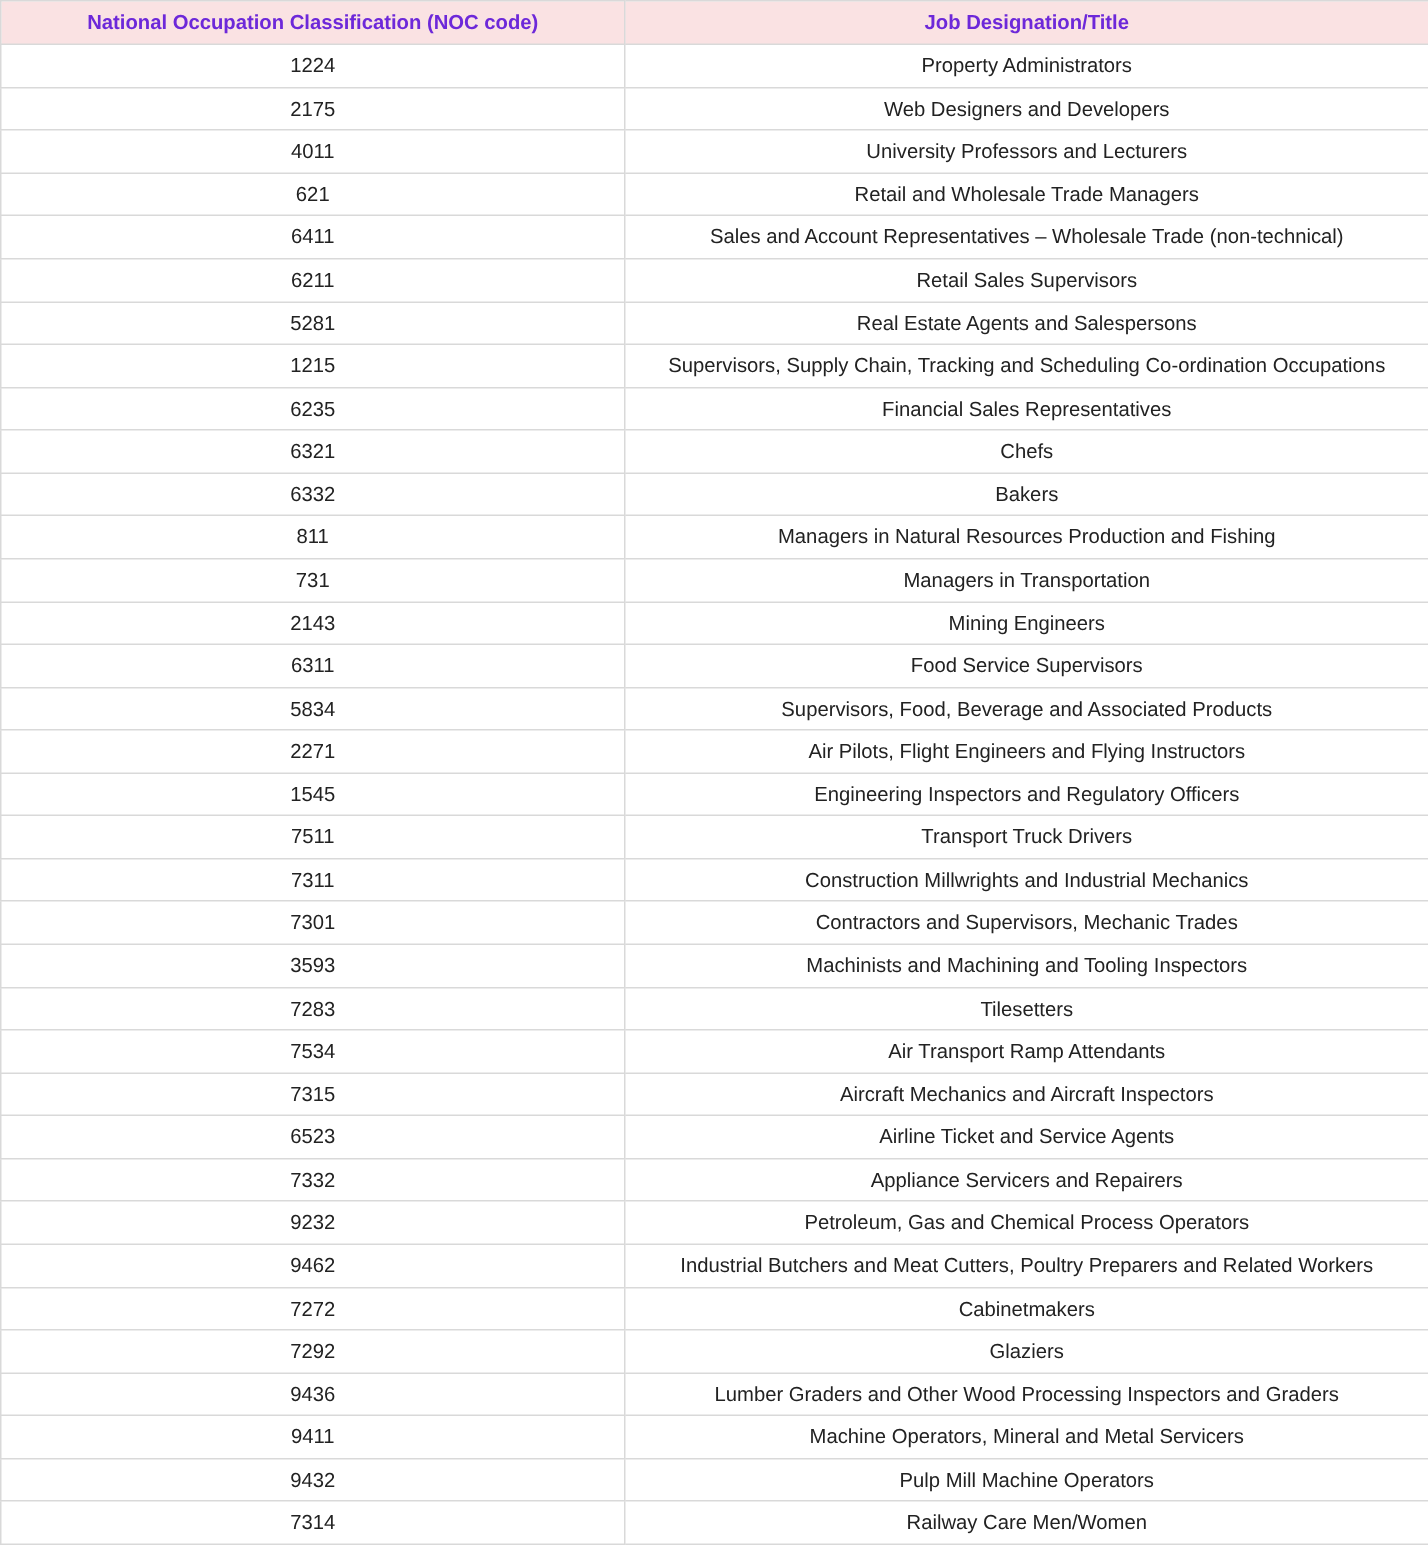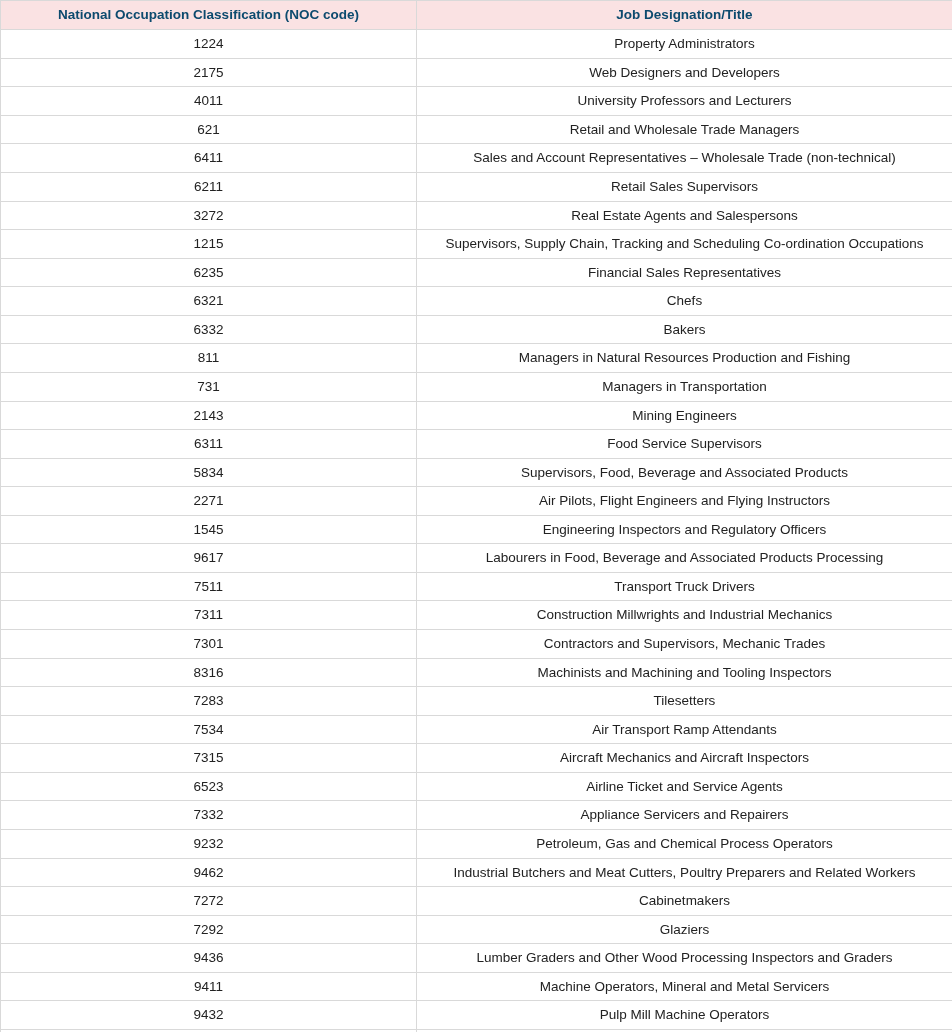--- a/index.html
+++ b/index.html
@@ -21,21 +21,21 @@
   table.noc-table col.col-code { width: 416px; }
   table.noc-table col.col-title { width: 536px; }
 
   table.noc-table th {
     background: #fae2e3;
     border: 1px solid #d9d9d9;
     font-weight: bold;
     font-size: 13.5px;
     text-align: center;
     padding: 5px 6px;
-    color: #0c4a6e;
+    color: #6d28d9;
     line-height: 1.35;
   }
   table.noc-table td {
     border: 1px solid #d9d9d9;
     text-align: center;
     padding: 4px 8px;
     vertical-align: middle;
     line-height: 1.45;
     color: #222222;
   }
@@ -76,21 +76,21 @@
       </tr>
       <tr>
         <td class="code-cell">6411</td>
         <td class="title-cell">Sales and Account Representatives – Wholesale Trade (non-technical)</td>
       </tr>
       <tr>
         <td class="code-cell">6211</td>
         <td class="title-cell">Retail Sales Supervisors</td>
       </tr>
       <tr>
-        <td class="code-cell">3272</td>
+        <td class="code-cell">5281</td>
         <td class="title-cell">Real Estate Agents and Salespersons</td>
       </tr>
       <tr>
         <td class="code-cell">1215</td>
         <td class="title-cell">Supervisors, Supply Chain, Tracking and Scheduling Co-ordination Occupations</td>
       </tr>
       <tr>
         <td class="code-cell">6235</td>
         <td class="title-cell">Financial Sales Representatives</td>
       </tr>
@@ -124,37 +124,33 @@
       </tr>
       <tr>
         <td class="code-cell">2271</td>
         <td class="title-cell">Air Pilots, Flight Engineers and Flying Instructors</td>
       </tr>
       <tr>
         <td class="code-cell">1545</td>
         <td class="title-cell">Engineering Inspectors and Regulatory Officers</td>
       </tr>
       <tr>
-        <td class="code-cell">9617</td>
-        <td class="title-cell">Labourers in Food, Beverage and Associated Products Processing</td>
-      </tr>
-      <tr>
         <td class="code-cell">7511</td>
         <td class="title-cell">Transport Truck Drivers</td>
       </tr>
       <tr>
         <td class="code-cell">7311</td>
         <td class="title-cell">Construction Millwrights and Industrial Mechanics</td>
       </tr>
       <tr>
         <td class="code-cell">7301</td>
         <td class="title-cell">Contractors and Supervisors, Mechanic Trades</td>
       </tr>
       <tr>
-        <td class="code-cell">8316</td>
+        <td class="code-cell">3593</td>
         <td class="title-cell">Machinists and Machining and Tooling Inspectors</td>
       </tr>
       <tr>
         <td class="code-cell">7283</td>
         <td class="title-cell">Tilesetters</td>
       </tr>
       <tr>
         <td class="code-cell">7534</td>
         <td class="title-cell">Air Transport Ramp Attendants</td>
       </tr>

